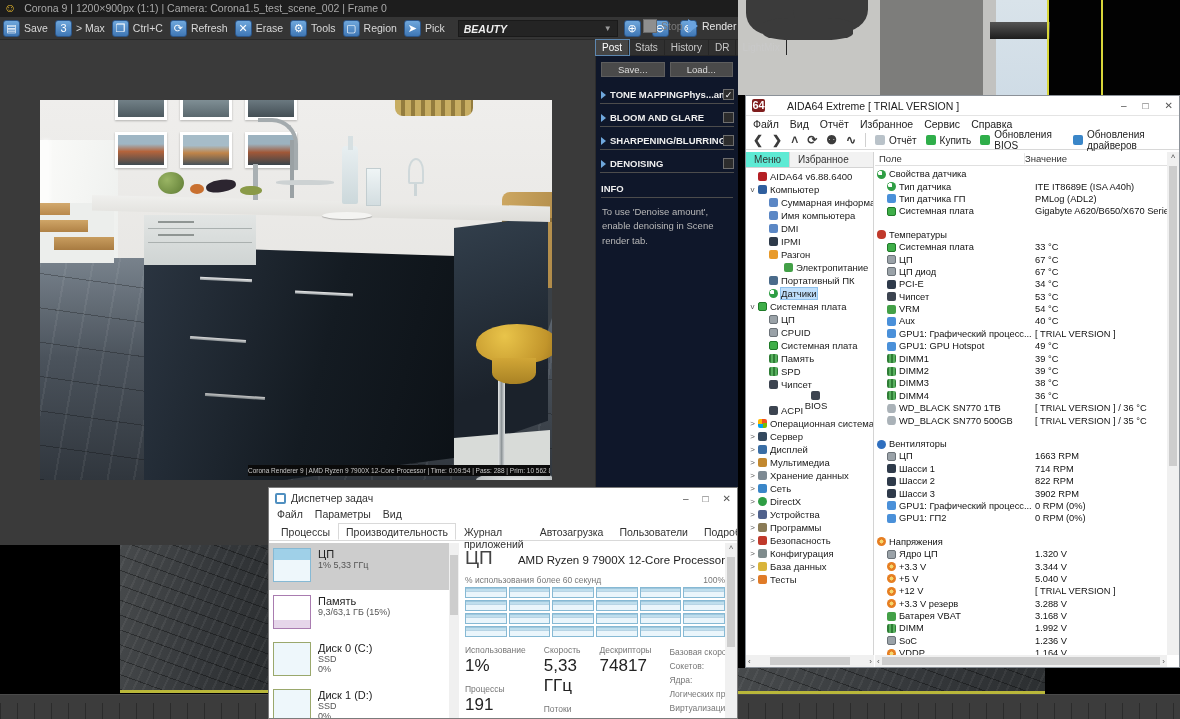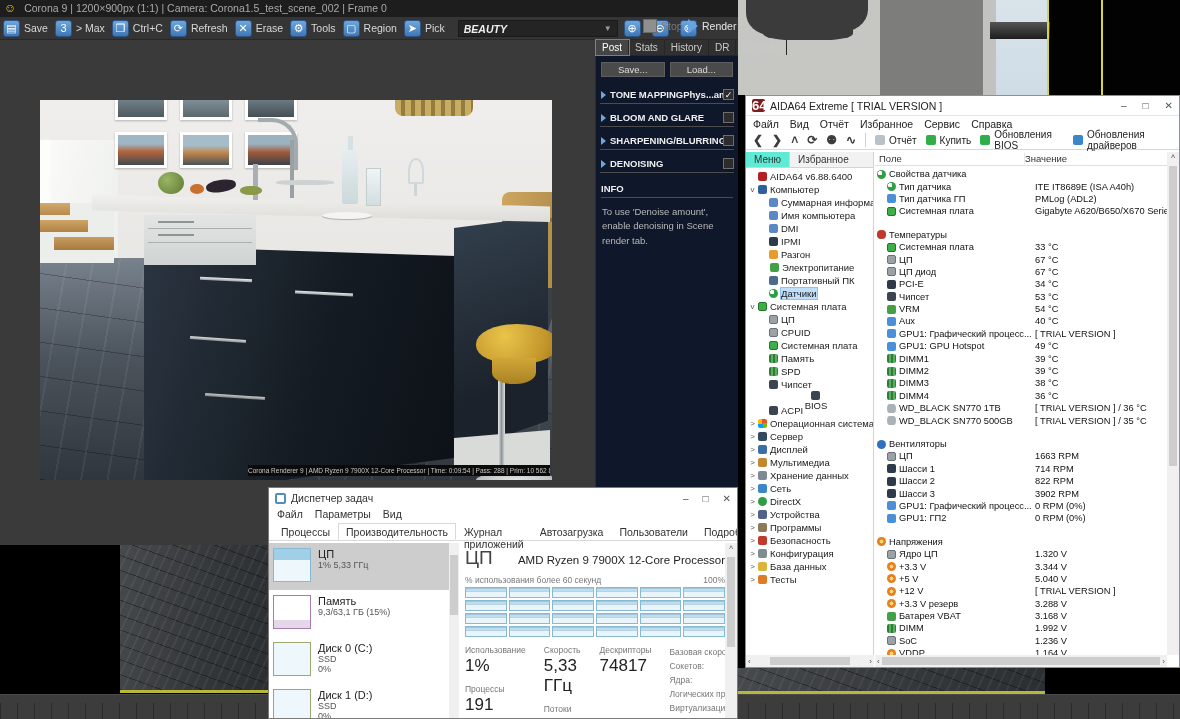--- a/index.html
+++ b/index.html
@@ -103,21 +103,21 @@
   .tm-sl{font-size:8.5px;color:#777;}
   .tm-sv{font-size:17px;color:#222;margin:1px 0 8px 0;}
   .tm-rightcol{margin-left:auto;width:128px;}
   .tm-rl{font-size:8.5px;color:#777;line-height:14px;white-space:nowrap;overflow:hidden;}
   .tm-vscroll{position:absolute;right:0;top:55px;width:12px;bottom:0;background:#f0f0f0;color:#666;font-size:8px;text-align:center;}
   .tm-vscroll .th{position:absolute;left:2px;top:14px;width:8px;height:90px;background:#cdcdcd;}
 
   
   .aida{position:absolute;left:745px;top:95px;width:435px;height:573px;background:#fff;border:1px solid #8b9198;overflow:hidden;}
   .ai-title{height:20px;display:flex;align-items:center;padding:0 6px;font-size:10.5px;color:#222;border-bottom:1px solid #e4e4e4;}
-  .ai-logo{width:13px;height:13px;background:#7f1d1d;color:#fff;font-size:13px;font-weight:bold;line-height:13px;text-align:center;border-radius:2px;margin-right:5px;}
+  .ai-logo{width:13px;height:13px;background:#7f1d1d;color:#fff;font-size:11px;font-weight:bold;line-height:13px;text-align:center;border-radius:2px;margin-right:22px;}
   .ai-ctrls{margin-left:auto;display:flex;gap:16px;color:#555;font-size:10px;}
   .ai-menu{height:15px;display:flex;gap:11px;padding-left:7px;font-size:10.5px;color:#222;align-items:center;}
   .ai-toolbar{height:19px;display:flex;align-items:center;gap:9px;padding-left:7px;border-bottom:1px solid #d8d8d8;font-size:10px;color:#222;}
   .ai-nav{font-size:12px;color:#3c3c3c;font-weight:bold;}
   .ai-tb-item{display:flex;align-items:center;gap:4px;}
   .ai-sep{width:1px;height:14px;background:#d0d0d0;}
   .ic{display:inline-block;width:10px;height:10px;border-radius:2px;flex:none;}
   .ic-aida{background:#b41f24;}
   .ic-computer{background:#2f5f9e;}
   .ic-page-blue{background:#5b87c5;}
@@ -588,21 +588,21 @@
           <div class="ai-ti" style="padding-left: 13px;">
             <div class="arrow"></div>
             <div class="ic ic-tower-dark"></div>
             <div class="lbl">IPMI</div>
           </div>
           <div class="ai-ti" style="padding-left: 13px;">
             <div class="arrow"></div>
             <div class="ic ic-flame-orange"></div>
             <div class="lbl">Разгон</div>
           </div>
-          <div class="ai-ti" style="padding-left: 14px;">
+          <div class="ai-ti" style="padding-left: 28px;">
             <div class="arrow"></div>
             <div class="ic ic-battery-green"></div>
             <div class="lbl">Электропитание</div>
           </div>
           <div class="ai-ti" style="padding-left: 13px;">
             <div class="arrow"></div>
             <div class="ic ic-laptop"></div>
             <div class="lbl">Портативный ПК</div>
           </div>
           <div class="ai-ti sel" style="padding-left: 13px;">

